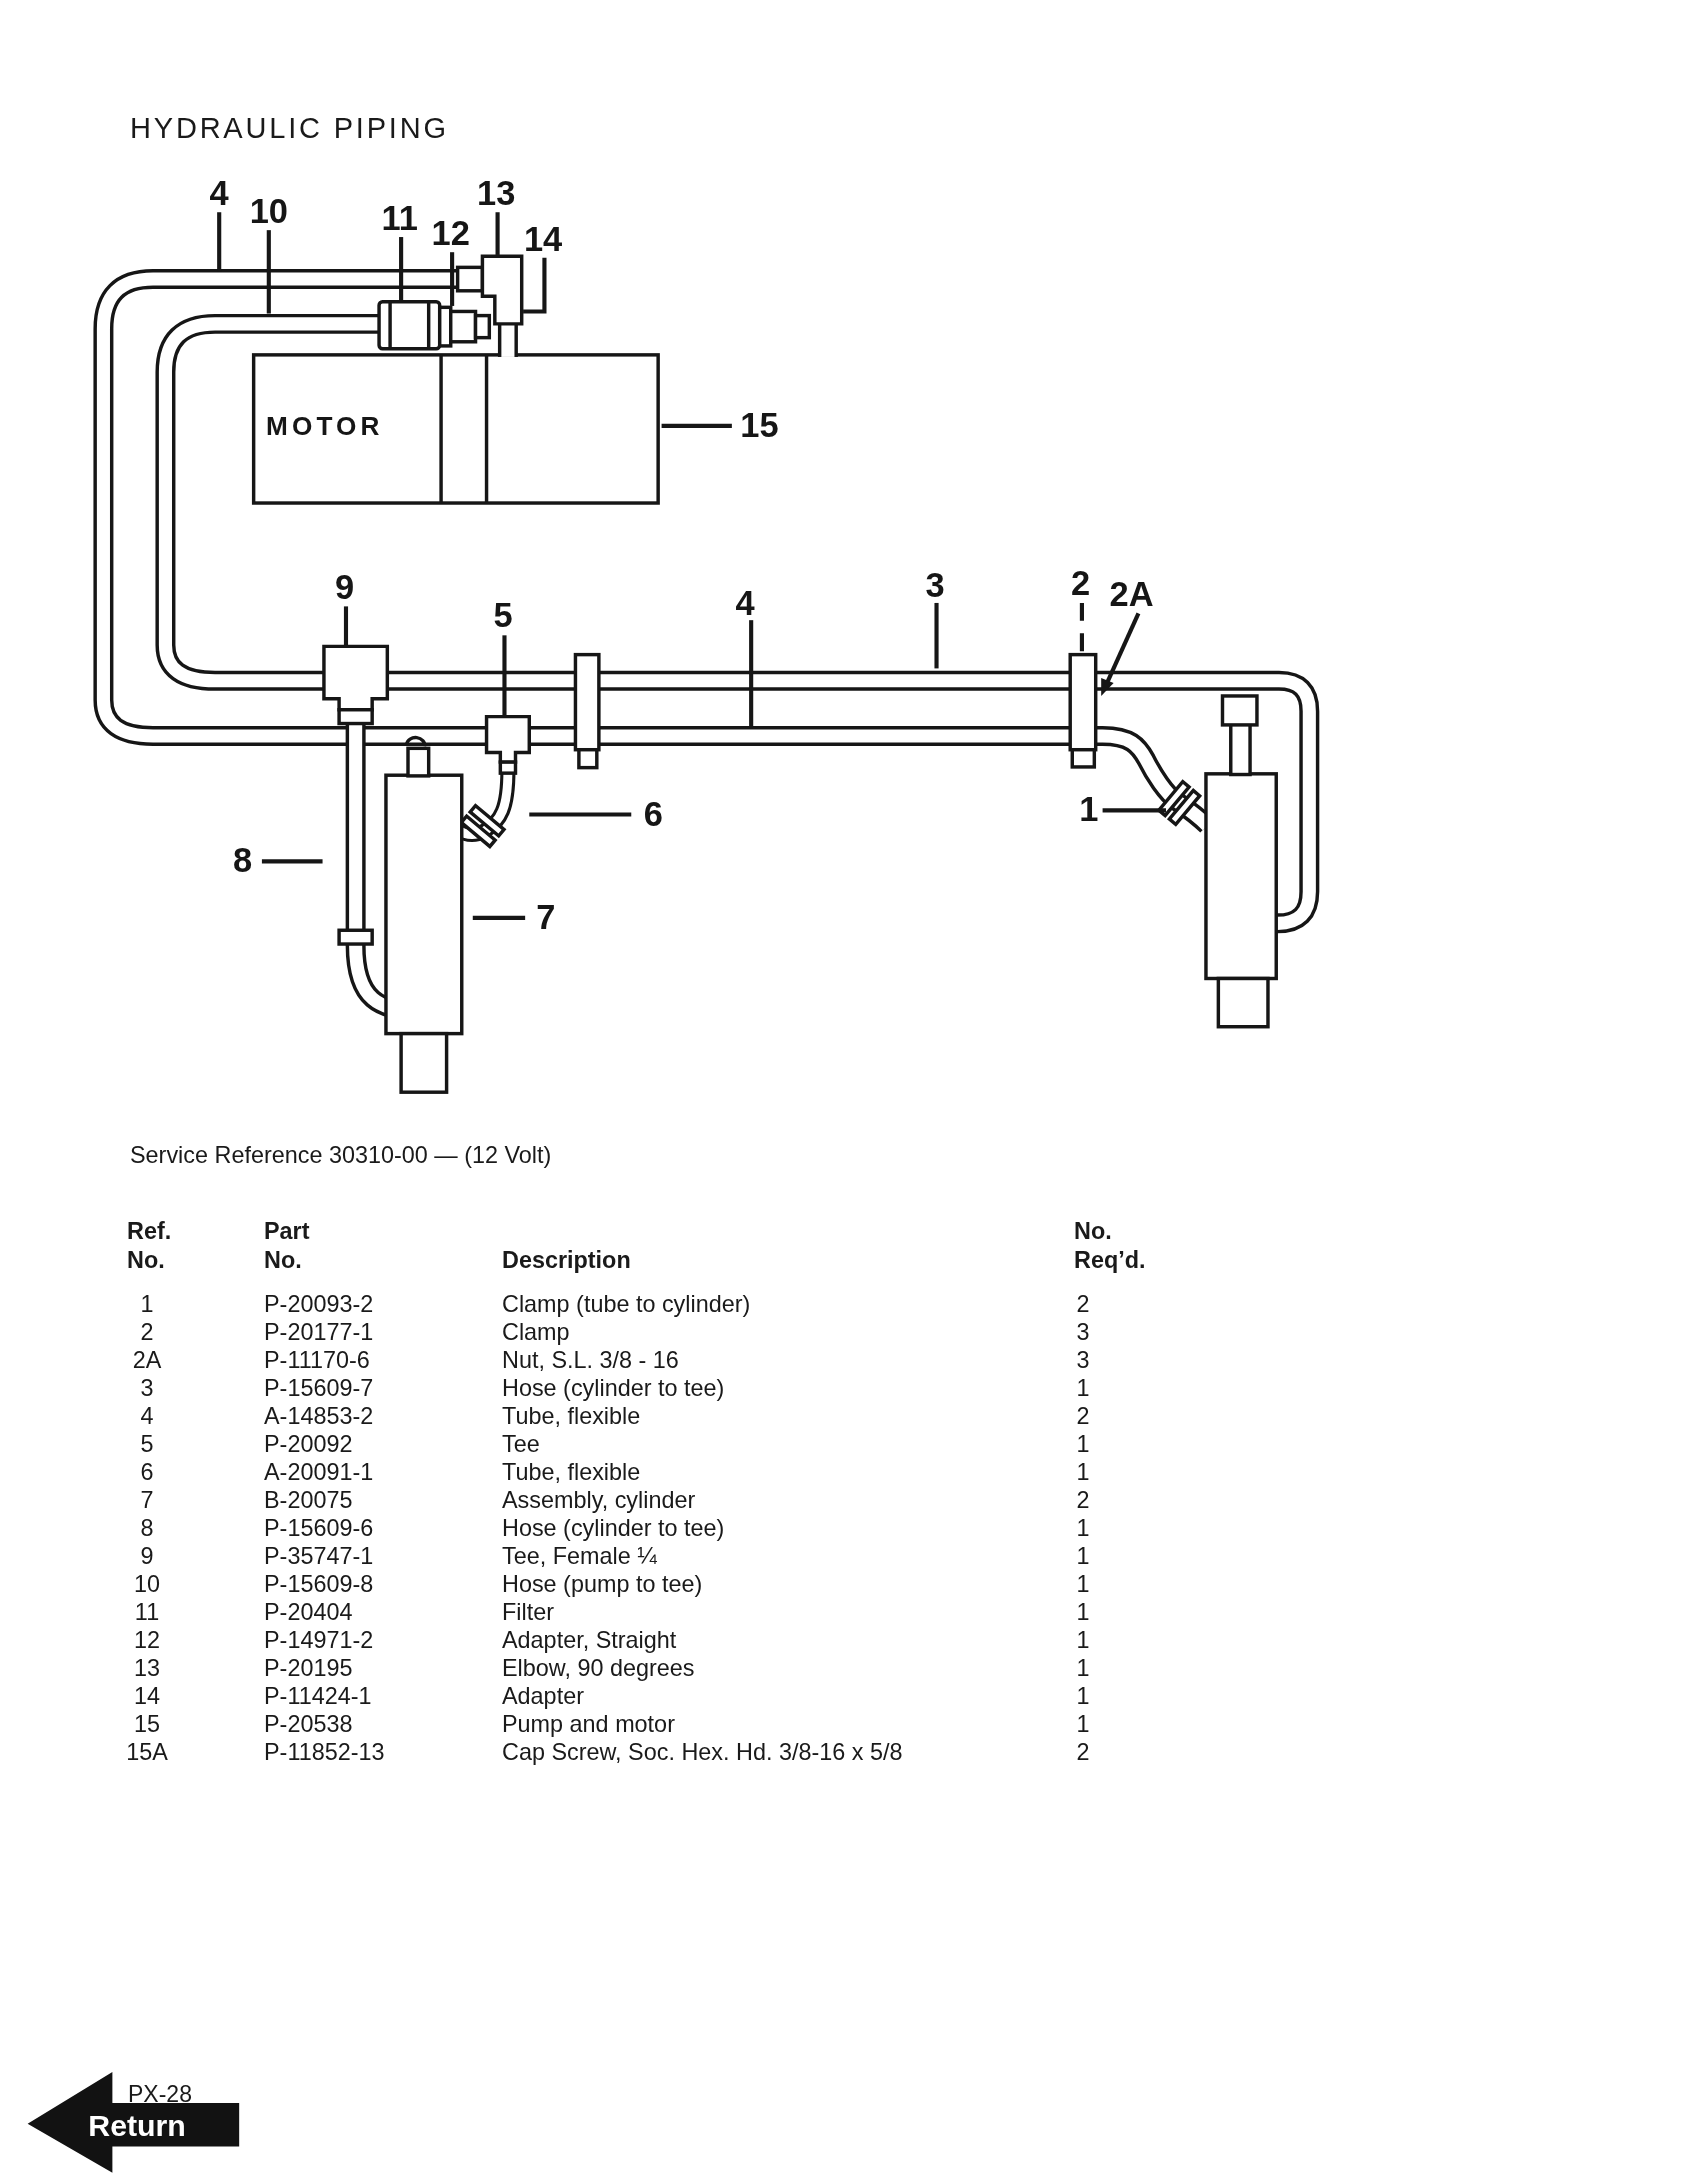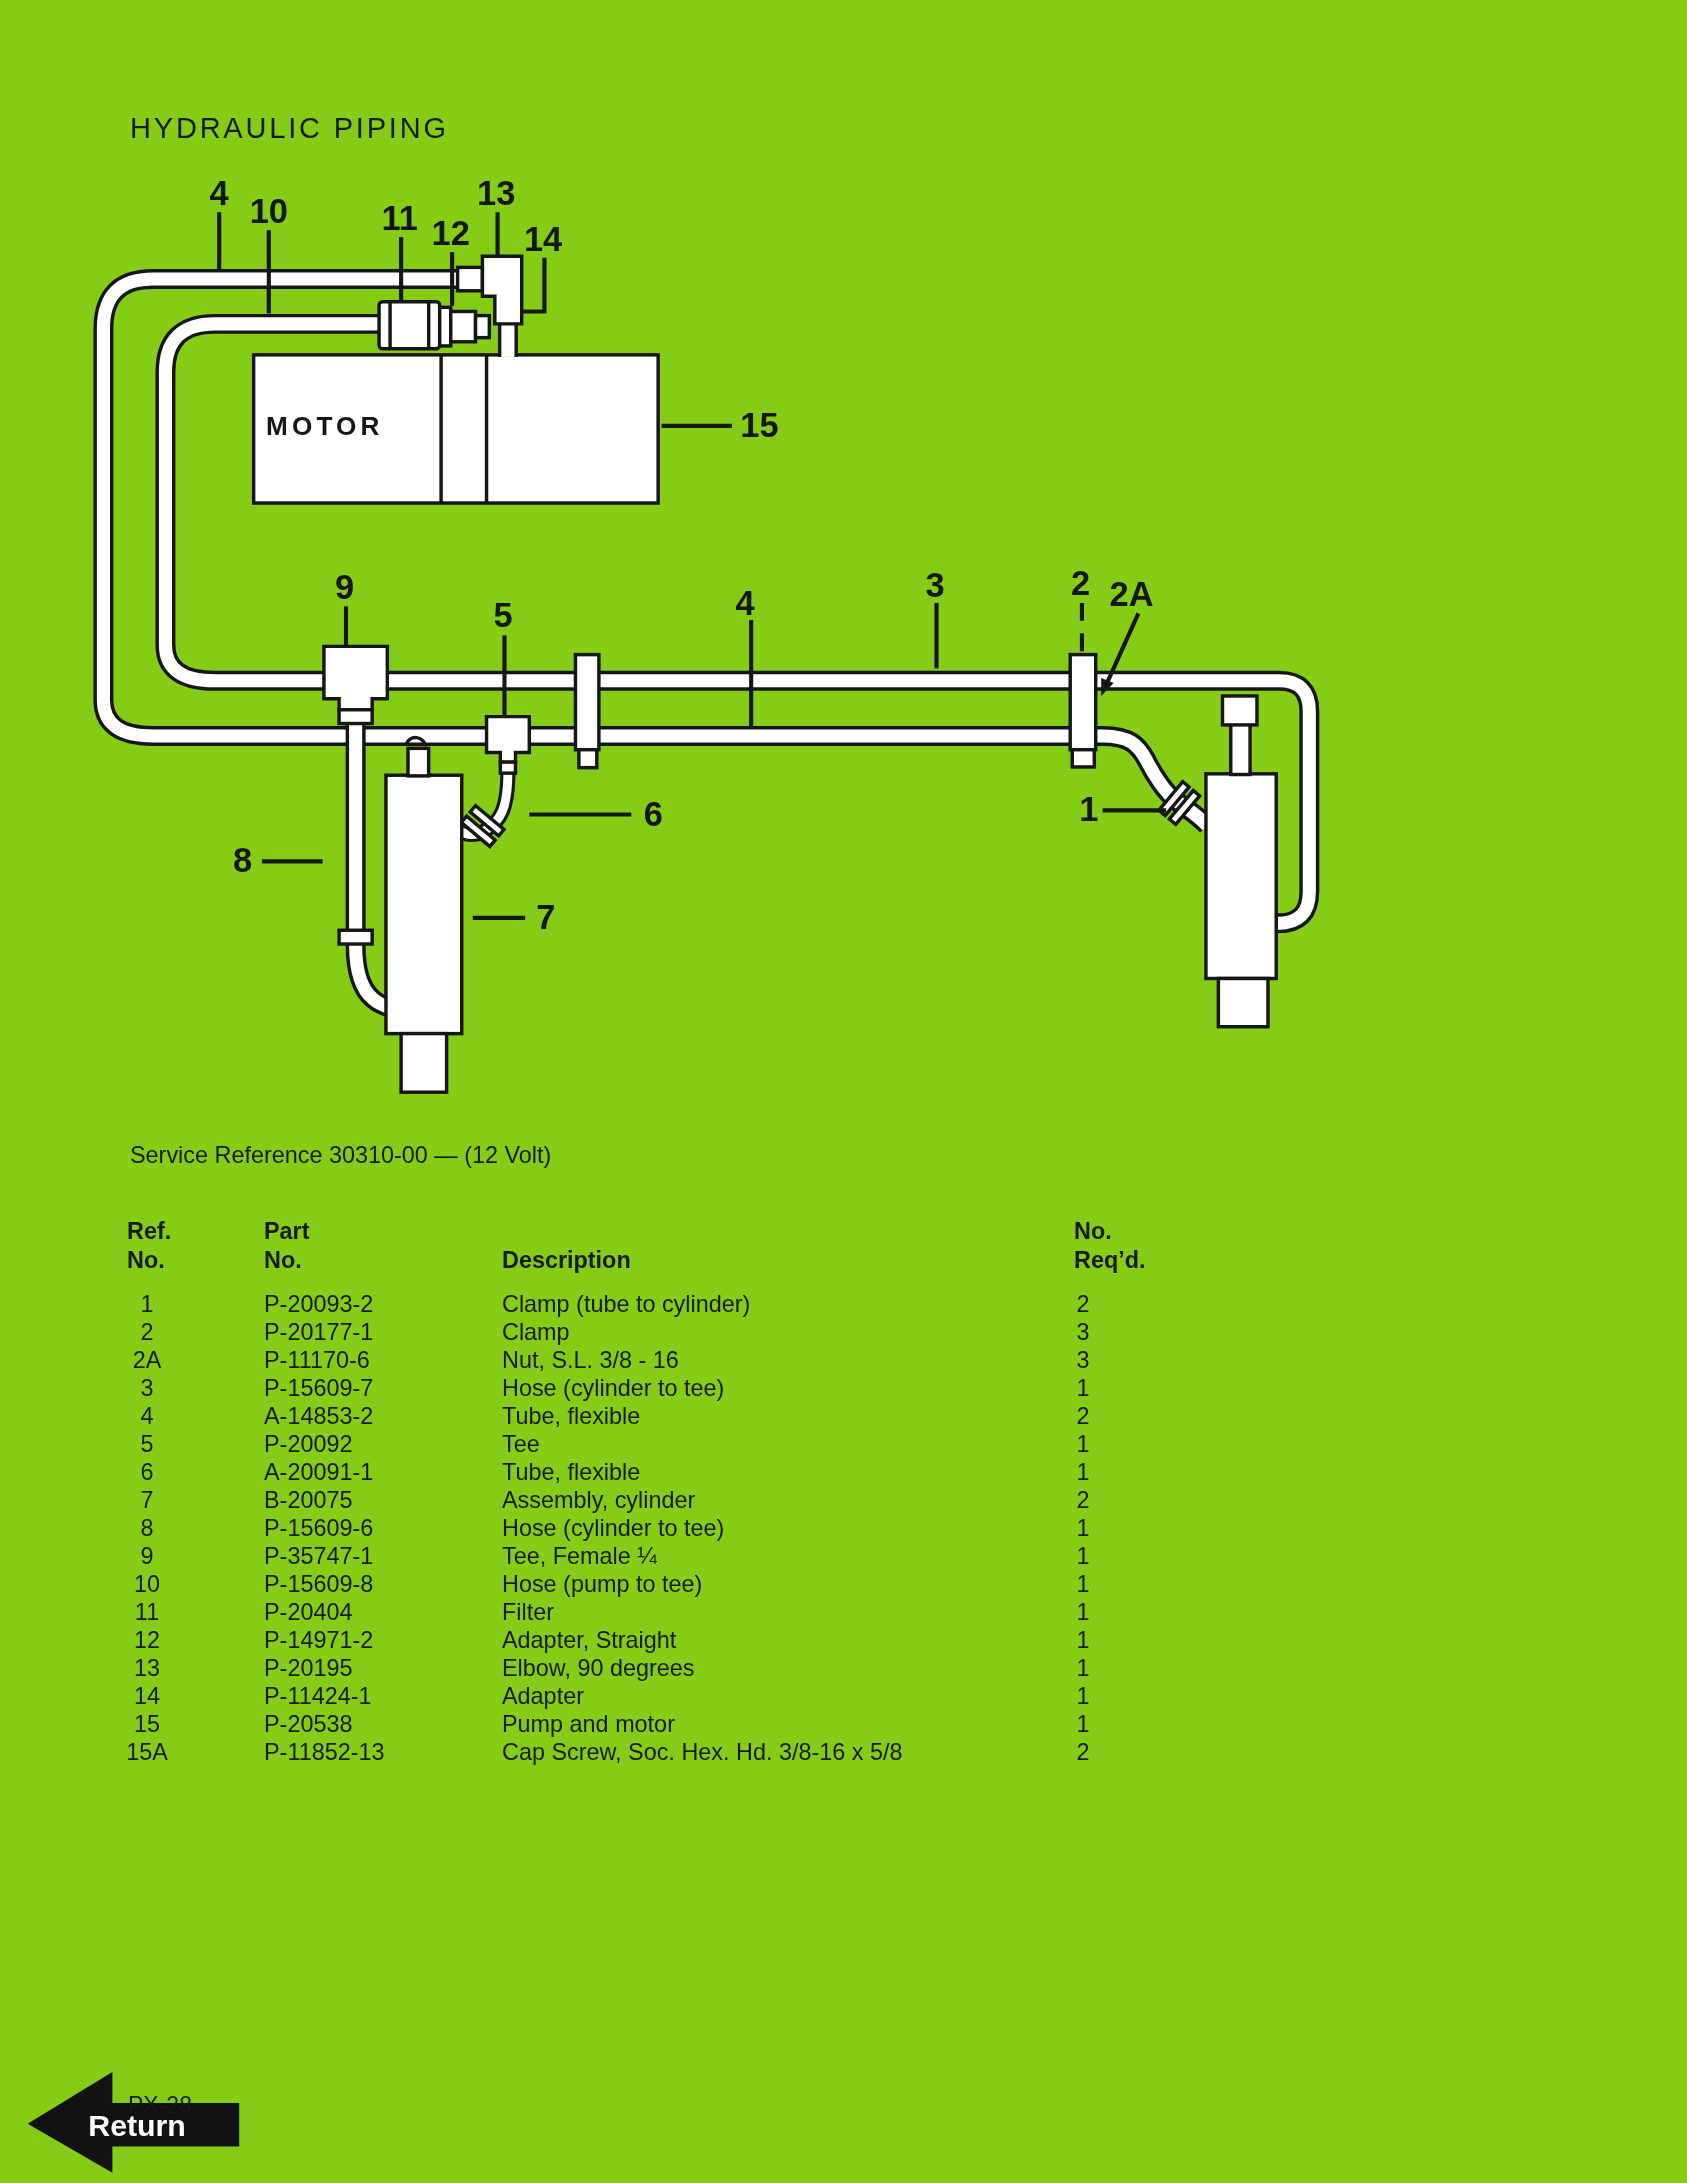--- a/index.html
+++ b/index.html
@@ -1,37 +1,37 @@
 <!DOCTYPE html>
 <html style="font-size:11px"><head>
 <meta charset="utf-8">
 <style>
   html,body{margin:0;padding:0;background:#e8e8e8;}
-  .sheet{position:relative;width:1687px;height:2183px;background:#84cc16;overflow:hidden;
+  .sheet{position:relative;width:1687px;height:2183px;background:#ffffff;overflow:hidden;
          font-family:"Liberation Sans",sans-serif;color:#1a1a1a;}
   .abs{position:absolute;line-height:1;}
   .title{font-size:29px;letter-spacing:2.8px;font-weight:400;}
   .svc{font-size:23.4px;}
   .hdr{font-size:23.4px;font-weight:700;}
   .tbl{position:absolute;left:0;top:1291px;width:1687px;}
   .t-row{position:relative;height:28px;font-size:23.4px;}
   .c-ref{position:absolute;left:102px;width:90px;text-align:center;}
   .c-part{position:absolute;left:264px;}
   .c-desc{position:absolute;left:502px;}
   .c-req{position:absolute;left:1061px;width:44px;text-align:center;}
   svg text{font-family:"Liberation Sans",sans-serif;}
   .co{font-size:50px;font-weight:700;fill:#161616;text-anchor:middle;}
   .tO{fill:none;stroke:#161616;stroke-width:29;}
   .tI{fill:none;stroke:#ffffff;stroke-width:19;}
   .tO2{fill:none;stroke:#161616;stroke-width:22;}
   .tI2{fill:none;stroke:#ffffff;stroke-width:13;}
   .fit{fill:#ffffff;stroke:#161616;stroke-width:5;}
   .ln{stroke:#161616;stroke-width:5;fill:none;}
   .ld{stroke:#161616;stroke-width:6;fill:none;}
-  .px{font-size:23px;margin-top:11px;}
+  .px{font-size:23px;}
 </style>
 </head>
 <body>
 
 <div class="sheet">
 
   <div class="abs title" style="left:130px;top:114px;">HYDRAULIC PIPING</div>
 
   <svg style="position:absolute;left:0;top:0;" width="1687" height="2183" viewBox="0 0 2448 3168">
 

